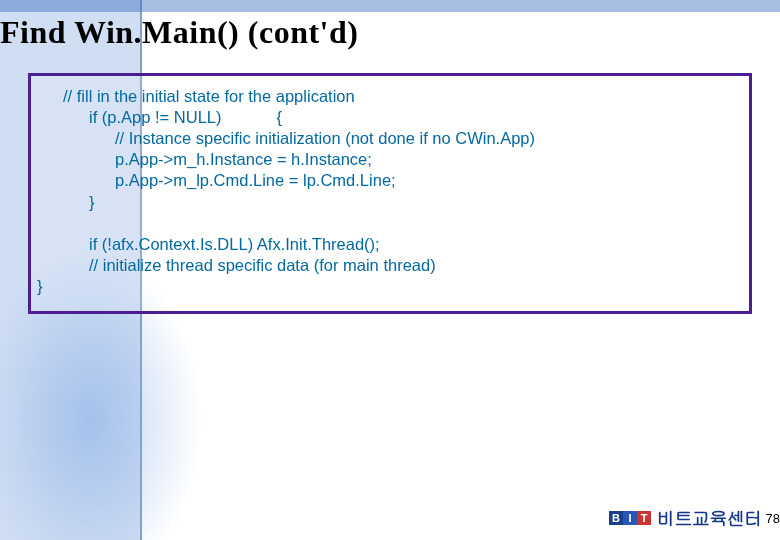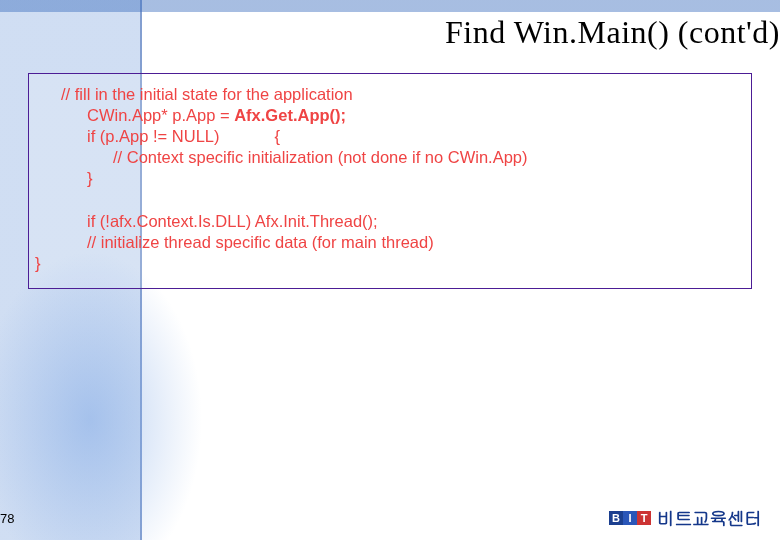--- a/index.html
+++ b/index.html
@@ -11,44 +11,45 @@
       linear-gradient(to bottom, rgba(60,110,190,.45) 0, rgba(60,110,190,.45) 12px, rgba(60,110,190,0) 12px),
       linear-gradient(to right, rgba(30,80,170,.55) 0, rgba(30,80,170,.55) 2px, rgba(30,80,170,0) 2px) 140px 0/100% 100% no-repeat,
       linear-gradient(to right, rgba(120,160,220,.35) 0, rgba(120,160,220,.35) 140px, rgba(120,160,220,0) 140px),
       #fff;
     box-sizing:border-box;
     position:relative;
     overflow:hidden;
   }
   .title{
     font-size:32px;
-    text-align:right;
+    text-align:left;
     margin:14px 0 22px;
     letter-spacing:.5px;
     color:#000;
+    font-weight:bold;
   }
   .codebox{
     margin:0 28px;
-    border:1px solid #4c1d95;
+    border:3px solid #4c1d95;
     background:rgba(255,255,255,.15);
     padding:10px 6px 14px;
     font-family:Arial,Helvetica,sans-serif;
     font-size:16.5px;
     line-height:1.28;
-    color:#ef4444;
+    color:#0369a1;
   }
   .codebox .l{white-space:pre}
   .b{font-weight:bold}
   .i1{padding-left:26px}
   .i2{padding-left:52px}
   .i3{padding-left:78px}
   .pagenum{
     position:absolute;
     bottom:14px;left:0;right:0;
-    text-align:left;
+    text-align:right;
     font-family:Arial,sans-serif;
     font-size:13px;
     color:#000;
   }
   .brand{
     position:absolute;
     right:18px;bottom:10px;
     display:flex;align-items:center;gap:6px;
   }
   .brand-logo{
@@ -70,23 +71,24 @@
     letter-spacing:-.5px;
   }
 </style>
 </head>
 <body>
 
 <div class="title">Find Win.Main() (cont'd)</div>
 
 <div class="codebox">
   <div class="l i1">// fill in the initial state for the application</div>
-  <div class="l i2"><span>CWin.App* p.App = </span><span class="b">Afx.Get.App();</span></div>
   <div class="l i2"><span>if (p.App != NULL)</span><span>            </span><span>{</span></div>
-  <div class="l i3">// Context specific initialization (not done if no CWin.App)</div>
+  <div class="l i3">// Instance specific initialization (not done if no CWin.App)</div>
+  <div class="l i3">p.App-&gt;m_h.Instance = h.Instance;</div>
+  <div class="l i3">p.App-&gt;m_lp.Cmd.Line = lp.Cmd.Line;</div>
   <div class="l i2">}</div>
   <div class="l">&nbsp;</div>
   <div class="l i2">if (!afx.Context.Is.DLL) Afx.Init.Thread();</div>
   <div class="l i2">// initialize thread specific data (for main thread)</div>
   <div class="l">}</div>
 </div>
 
 <div class="pagenum">78</div>
 
 <div class="brand">

